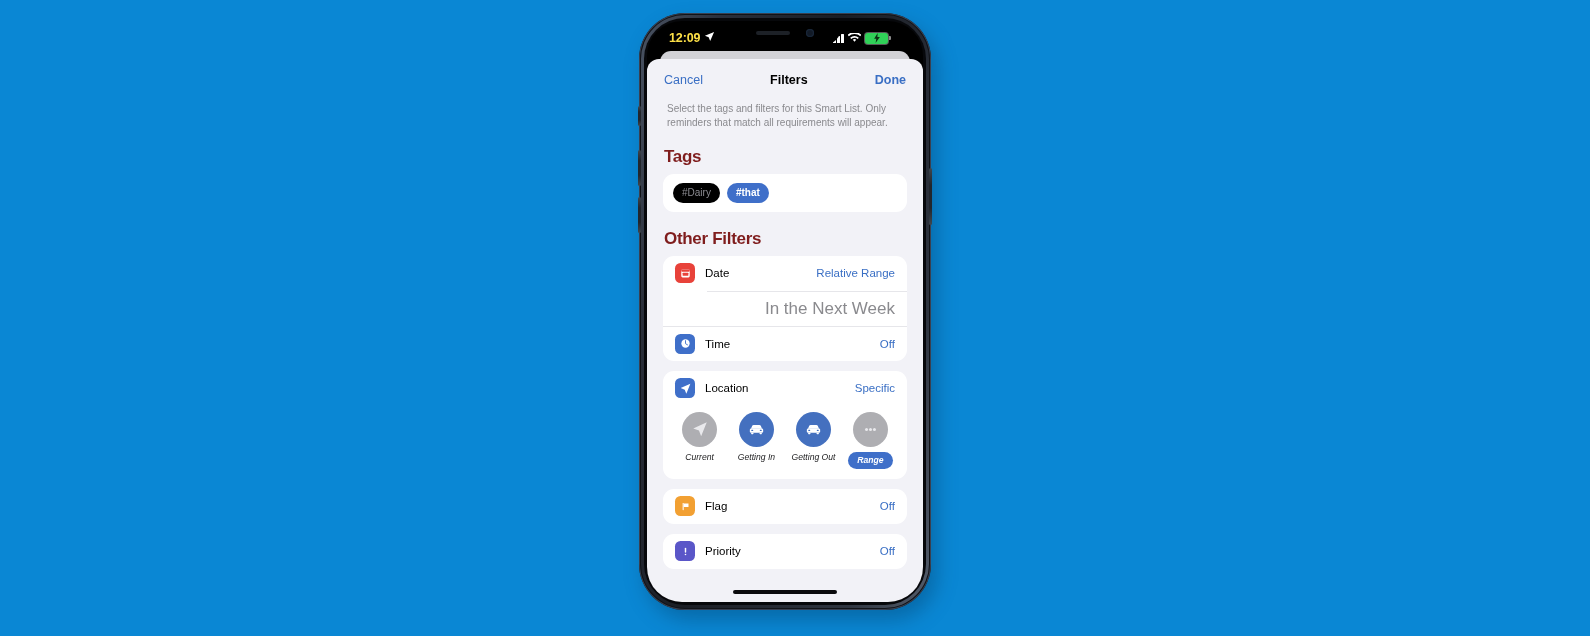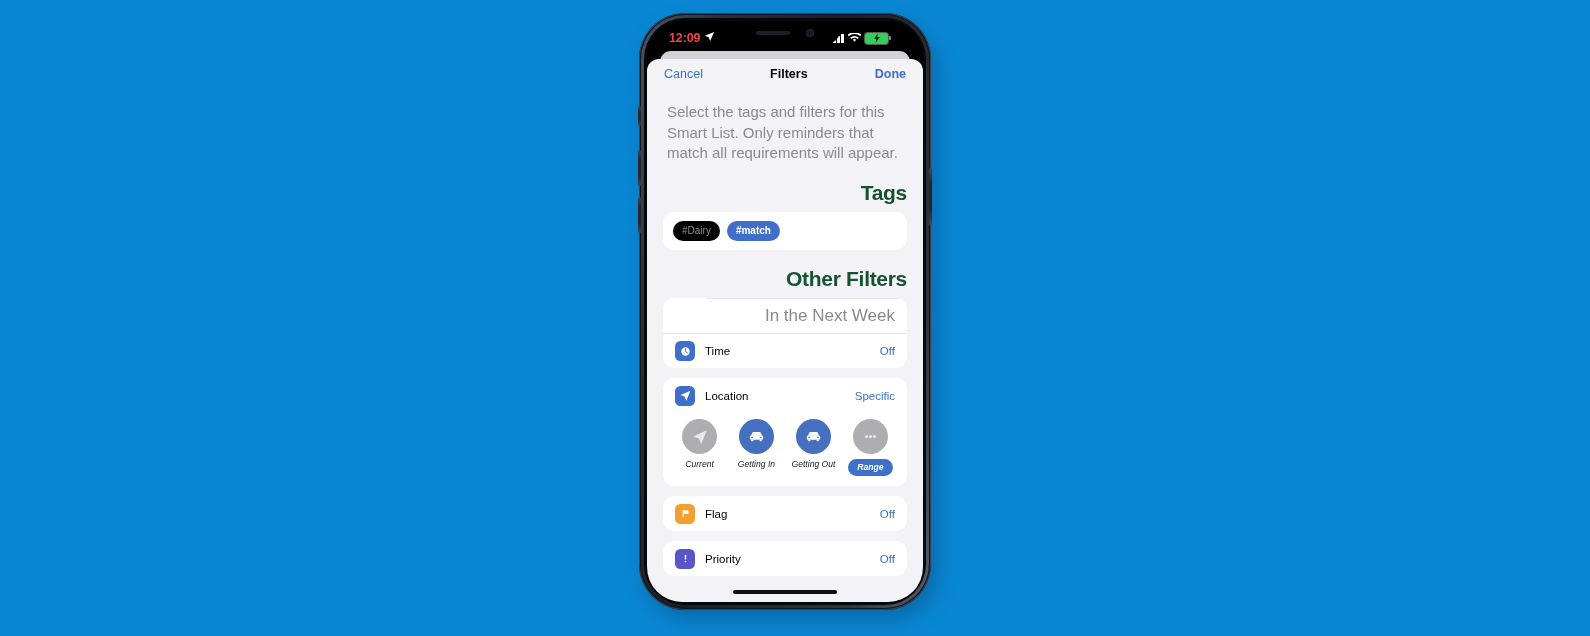--- a/index.html
+++ b/index.html
@@ -115,21 +115,21 @@
   .statusbar {
     position: absolute;
     left: 0; top: 0; right: 16px;
     height: 30px;
     z-index: 35;
     display: flex;
     align-items: center;
     justify-content: space-between;
     padding: 4px 19px 0 22px;
     box-sizing: border-box;
-    color: #ef4444;
+    color: #fde047;
     pointer-events: none;
   }
   .sb-left {
     display: flex;
     align-items: center;
     gap: 4px;
     font-size: 12.5px;
     font-weight: bold;
     letter-spacing: -0.1px;
   }
@@ -199,20 +199,21 @@
     display: flex;
     flex-direction: column;
     overflow: hidden;
   }
 
   
   .navbar {
     flex: none;
     height: 41px;
     display: flex;
+    align-items: center;
     justify-content: space-between;
     padding: 8px 17px;
     box-sizing: border-box;
     gap: 25px;
   }
   .nav-btn {
     font-size: 12.5px;
     color: #3a6fc4;
     white-space: nowrap;
     cursor: pointer;
@@ -225,34 +226,33 @@
   }
 
   
   .sheet-body {
     flex: 1;
     overflow: hidden;
     padding: 0 16px 0 16px;
     box-sizing: border-box;
   }
   .intro {
-    font-size: 15px;
+    font-size: 10px;
     line-height: 1.38;
     color: #8a8a8e;
     padding: 0 4px;
     margin: 2px 0 0 0;
   }
 
   .sec-title {
-    font-size: 21px;
+    font-size: 17px;
     font-weight: bold;
-    color: #14532d;
+    color: #7f1d1d;
     letter-spacing: -0.3px;
     margin: 17px 0 7px 1px;
-    text-align: right;
   }
 
   .card {
     background: #ffffff;
     border-radius: 11px;
     overflow: hidden;
   }
   .card + .card { margin-top: 10px; }
 
   
@@ -456,26 +456,37 @@
           <div class="nav-btn done">Done</div>
         </div>
 
         <div class="sheet-body">
 
           <div class="intro">Select the tags and filters for this Smart List. Only reminders that match all requirements will appear.</div>
 
           <div class="sec-title">Tags</div>
           <div class="card tags-card">
             <div class="tag off">#Dairy</div>
-            <div class="tag on">#match</div>
+            <div class="tag on">#that</div>
           </div>
 
           <div class="sec-title">Other Filters</div>
 
           <div class="card">
+            <div class="row">
+              <span class="tile" style="background:#e8423a">
+                <svg width="13" height="13" viewBox="0 0 20 20">
+                  <rect x="3.5" y="4" width="13" height="12" rx="2" fill="#fff"></rect>
+                  <rect x="3.5" y="4" width="13" height="3.4" rx="1.6" fill="#e8423a"></rect>
+                  <rect x="5.6" y="9" width="8.8" height="4.6" rx="0.8" fill="#e8423a"></rect>
+                </svg>
+              </span>
+              <span class="row-label">Date</span>
+              <span class="row-value">Relative Range</span>
+            </div>
             <div class="sub-row">In the Next Week</div>
             <div class="row bordered">
               <span class="tile" style="background:#3f6fc9">
                 <svg width="13" height="13" viewBox="0 0 20 20">
                   <circle cx="10" cy="10" r="6.4" fill="#fff"></circle>
                   <path d="M10 5.6v4.6l3.1 1.9" stroke="#3f6fc9" stroke-width="1.4" fill="none" stroke-linecap="round"></path>
                 </svg>
               </span>
               <span class="row-label">Time</span>
               <span class="row-value">Off</span>

